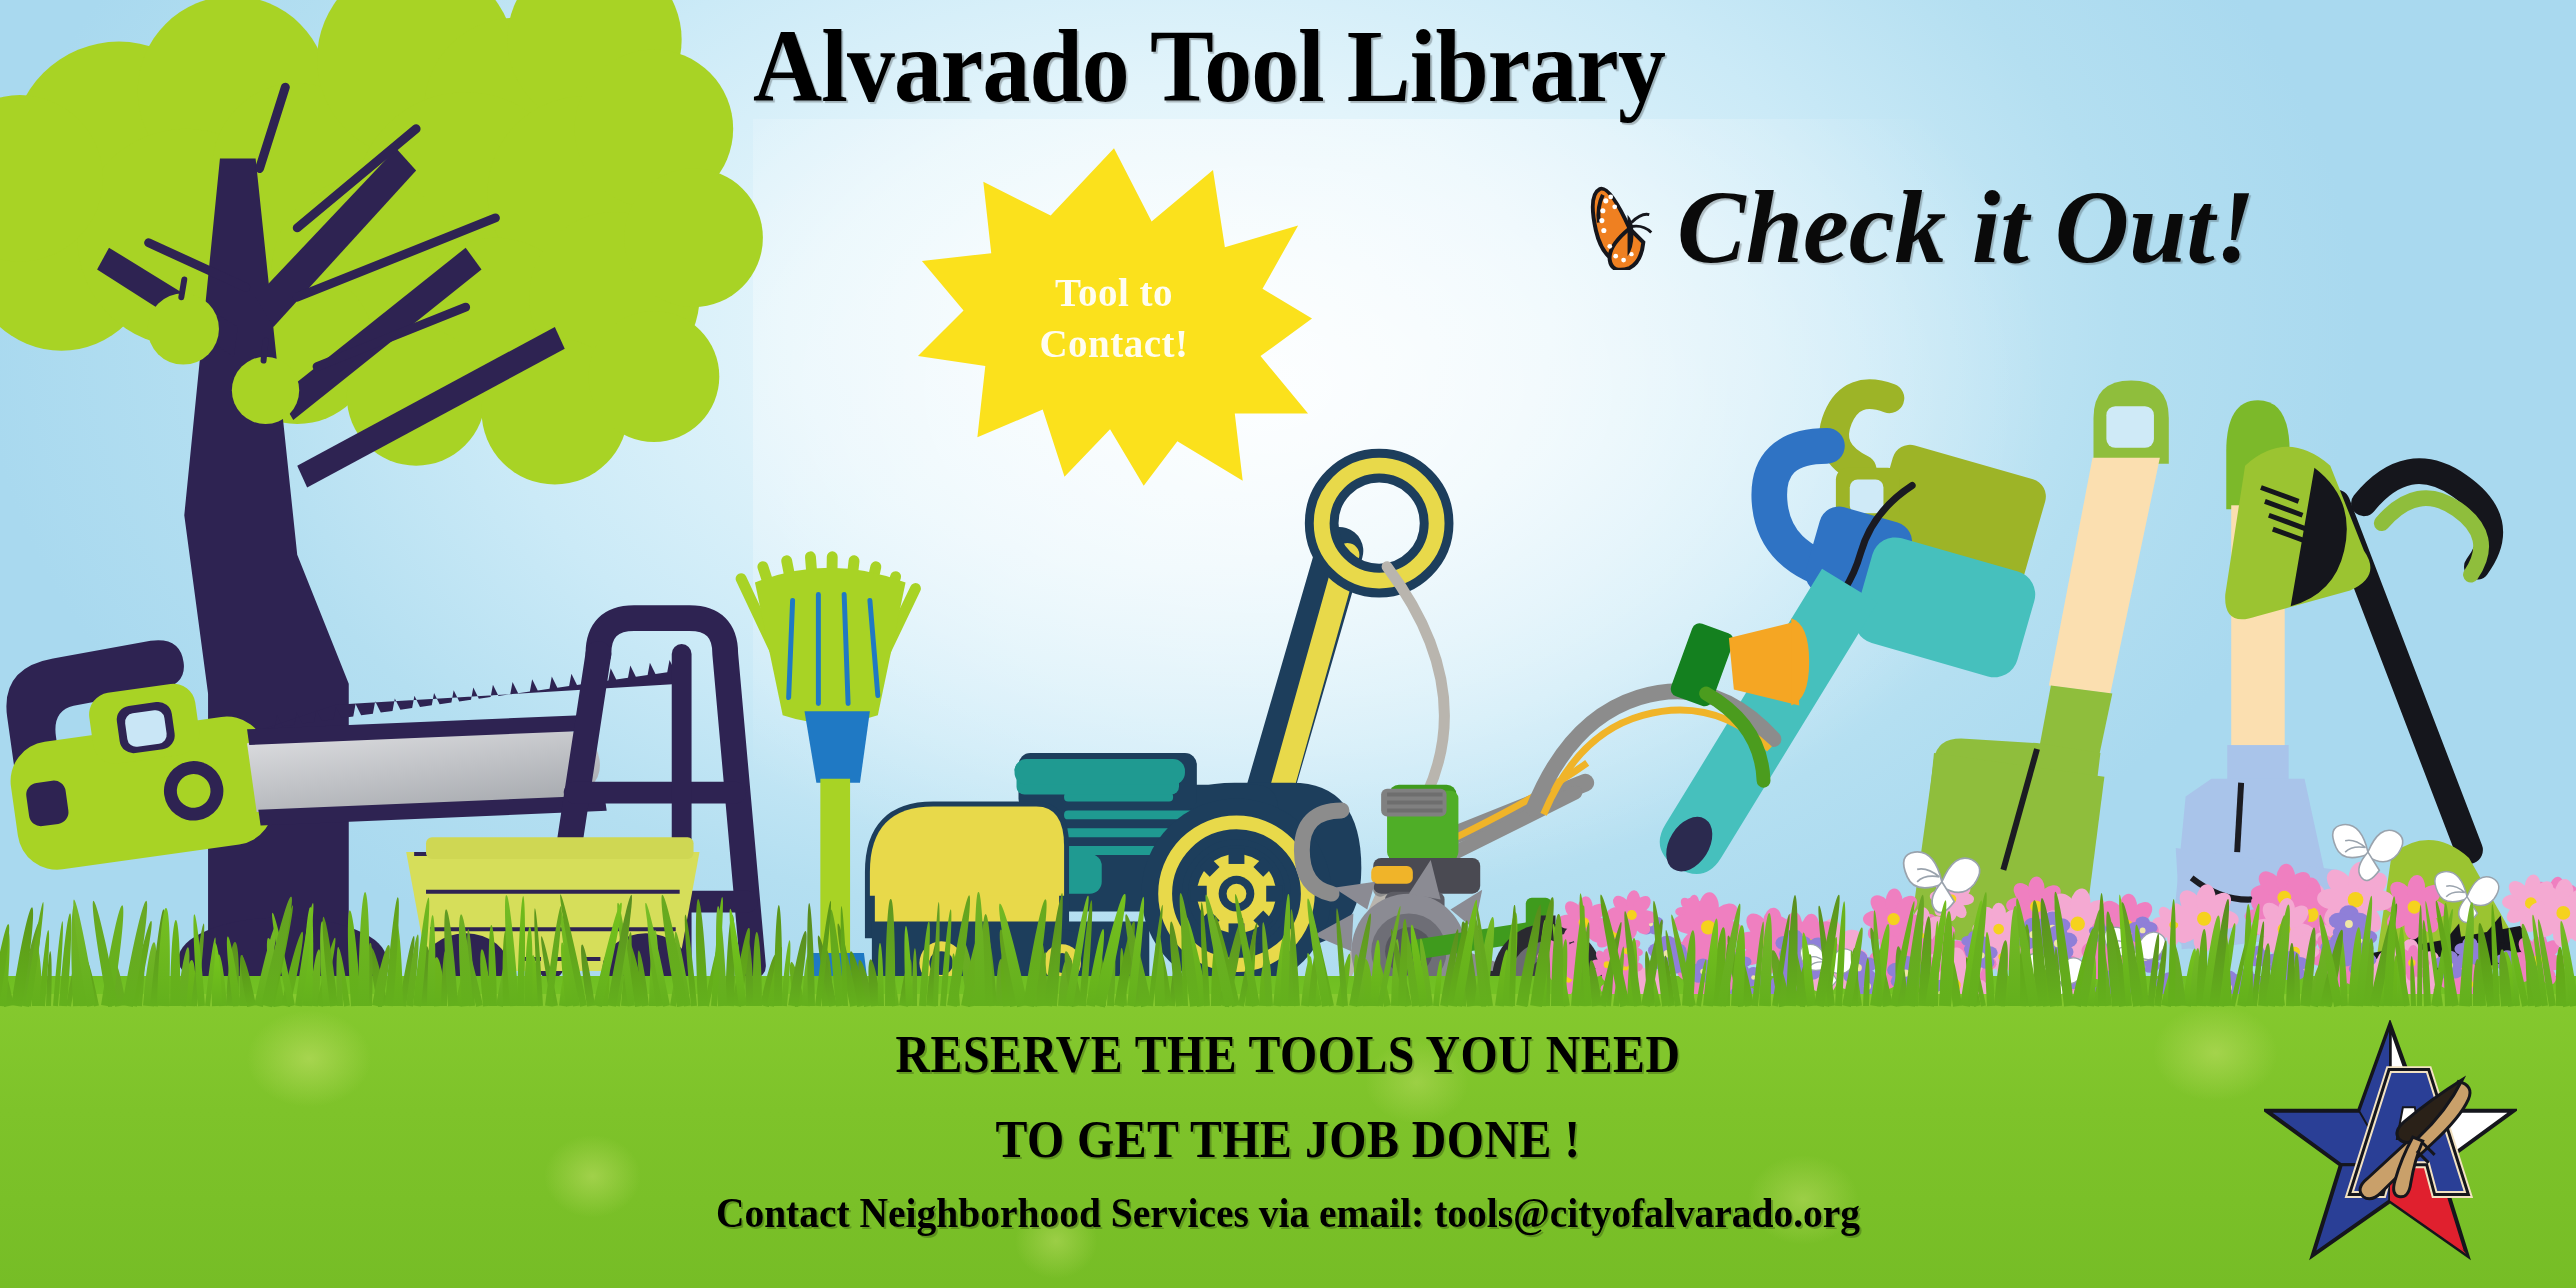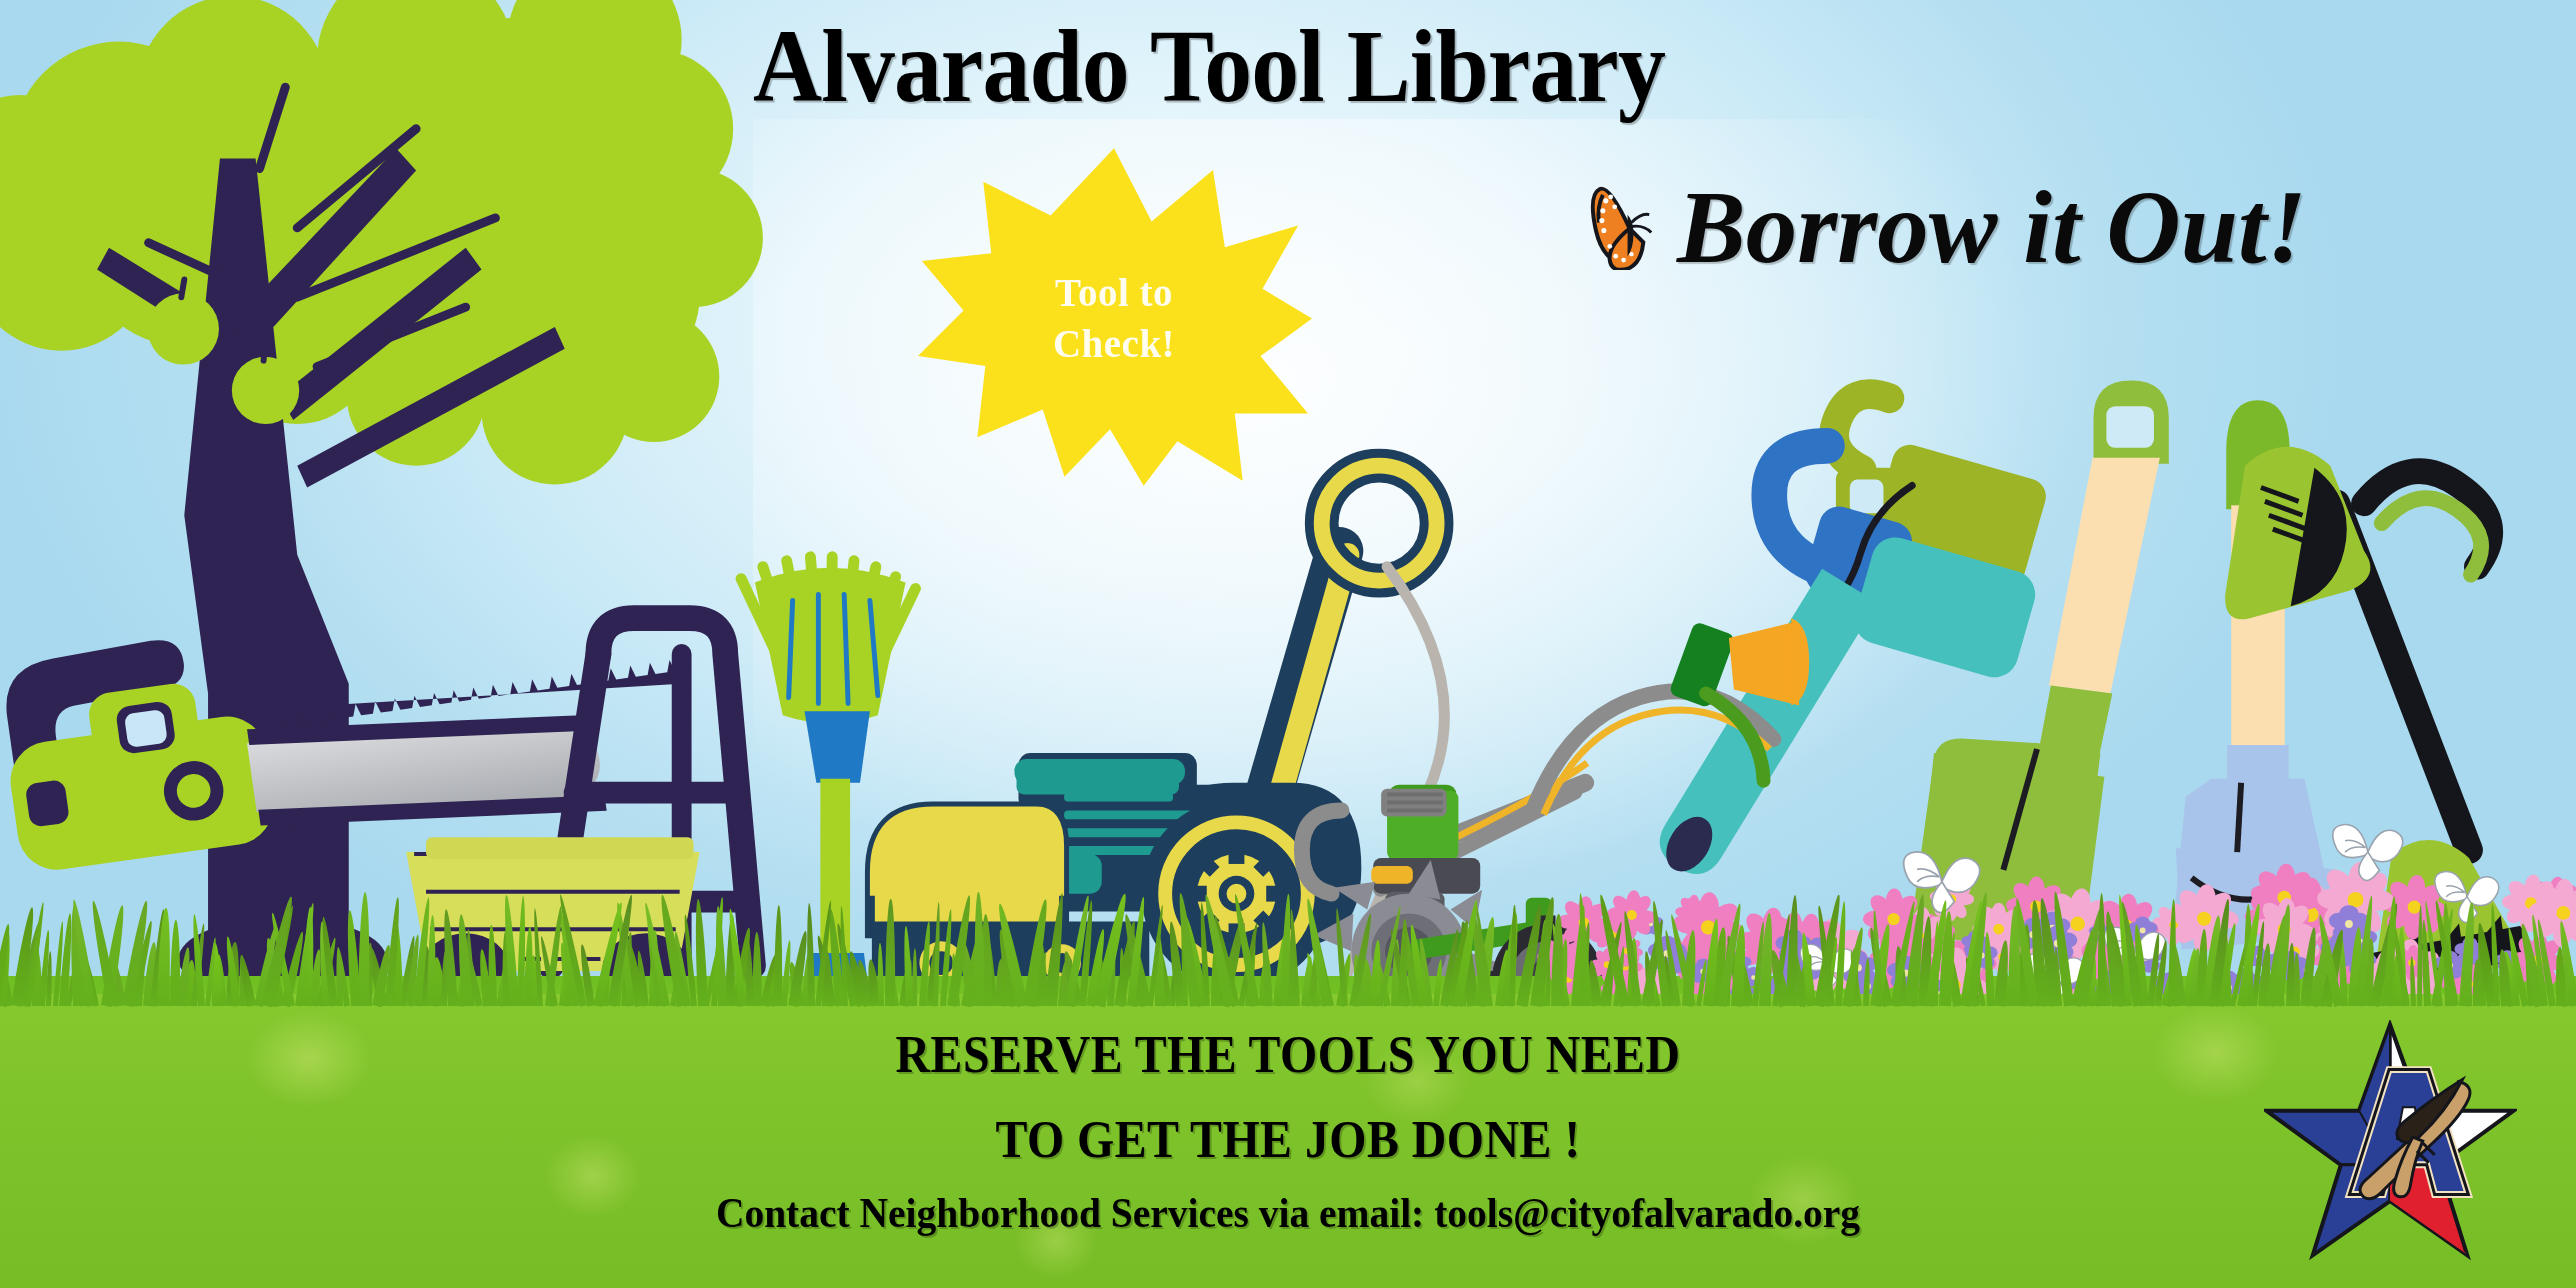--- a/index.html
+++ b/index.html
@@ -1898,21 +1898,21 @@
     </svg>
 
   <div class="lawn"></div>
 
   <div class="burst">
     <svg width="396" height="342" viewBox="0 0 400 345">
       <polygon points="200,4 238,78 300,26 312,104 386,82 350,146 400,176 348,214 396,272 322,272 330,340 264,300 230,345 196,288 150,336 128,268 62,296 70,224 2,214 48,168 6,118 76,110 68,38 136,72" fill="#fbe11c"></polygon>
     </svg>
     <div class="burst-text">
       <span>Tool to</span>
-      <span>Check!</span>
+      <span>Contact!</span>
     </div>
   </div>
 
   <div class="title">Alvarado Tool Library</div>
 
   <div class="checkout-row">
     <svg width="81" height="85" viewBox="0 0 82 86">
       <g>
         <path d="M40 44 q-20 -44 -30 -40 q-12 6 -4 42 q6 26 22 32 z" fill="#ef8021" stroke="#15161c" stroke-width="4"></path>
         <path d="M40 44 q-22 18 -20 32 q2 14 20 8 q12 -6 14 -26 z" fill="#ef8021" stroke="#15161c" stroke-width="4"></path>
@@ -1927,21 +1927,21 @@
           <circle cx="20" cy="62" r="2.4"></circle>
             <circle cx="26" cy="72" r="2.4"></circle>
           <circle cx="34" cy="76" r="2.4"></circle>
             <circle cx="42" cy="70" r="2.2"></circle>
         </g>
         <path d="M42 38 q10 -10 18 -8" stroke="#15161c" stroke-width="3" fill="none"></path>
         <path d="M42 42 q12 -2 20 6" stroke="#15161c" stroke-width="3" fill="none"></path>
         <path d="M38 30 q6 6 6 20 q0 14 -6 22" fill="#15161c"></path>
       </g>
     </svg>
-    <div class="checkout">Borrow it Out!</div>
+    <div class="checkout">Check it Out!</div>
   </div>
 
   <div class="cta cta-1">RESERVE THE TOOLS YOU NEED</div>
   <div class="cta cta-2">TO GET THE JOB DONE !</div>
   <div class="cta cta-3">Contact Neighborhood Services via email: tools@cityofalvarado.org</div>
 
   <svg class="logo" viewBox="0 0 255 250">
     <g>
 
       <polygon points="127,6 158,92 250,92 176,146 204,236 127,182 50,236 78,146 4,92 96,92" fill="#ffffff" stroke="#15161c" stroke-width="5"></polygon>

